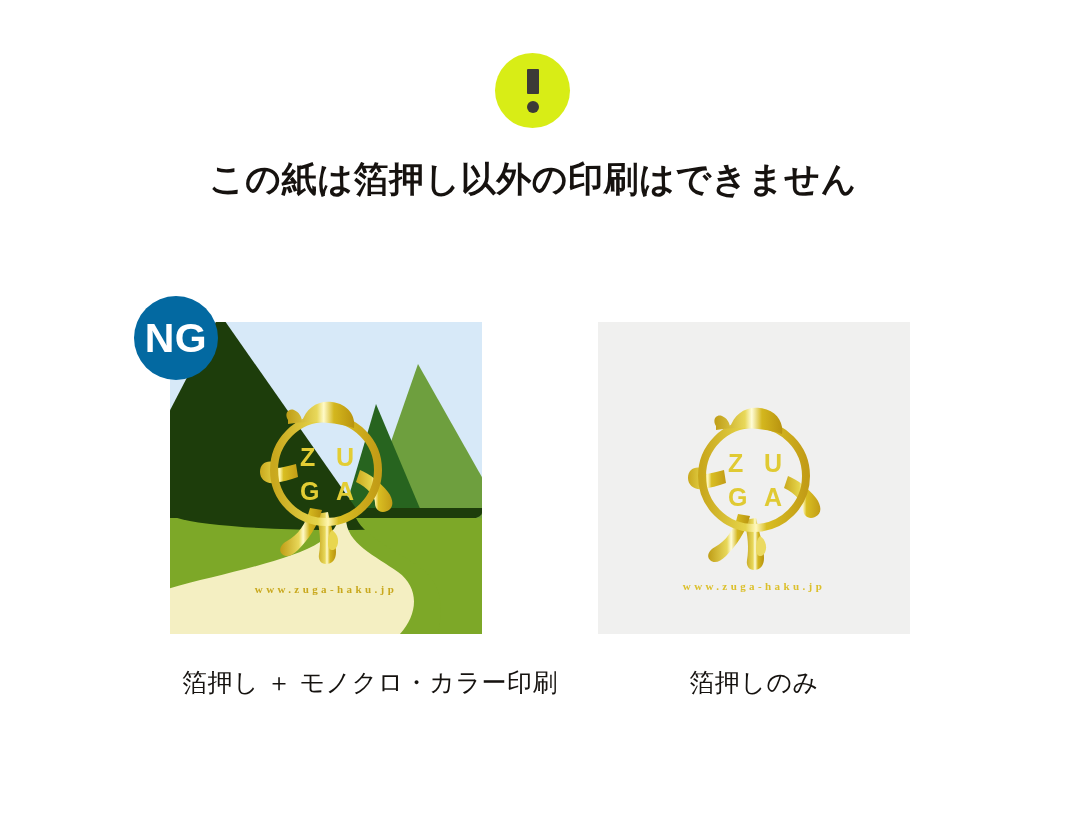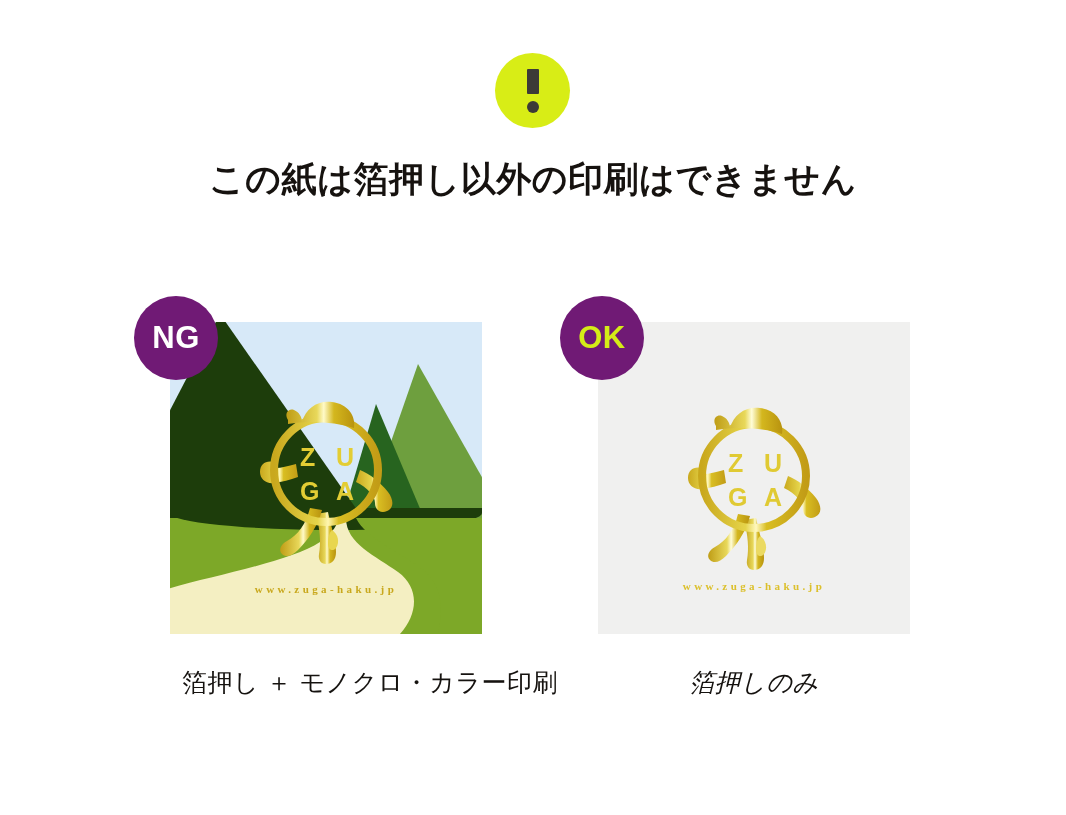--- a/index.html
+++ b/index.html
@@ -173,25 +173,25 @@
   .panel-ng .url-text { top: 261px; color: #C9A81D; }
   .panel-ok .url-text { top: 258px; color: #DCC02C; }
 
   
   .badge {
     position: absolute;
     top: 296px;
     width: 84px;
     height: 84px;
     border-radius: 50%;
-    background: #701a75;
+    background: #0369a1;
     display: flex;
     align-items: center;
     justify-content: center;
-    font-size: 31px;
+    font-size: 41px;
     font-weight: bold;
     letter-spacing: 0.5px;
     z-index: 5;
   }
   .badge-ng {
     left: 134px;
     color: #FFFFFF;
   }
   .badge-ok {
     left: 560px;
@@ -202,21 +202,21 @@
   .caption {
     position: absolute;
     top: 666px;
     font-size: 25px;
     color: #15120F;
     text-align: center;
     white-space: nowrap;
     letter-spacing: 0.5px;
   }
   .caption-ng { left: 170px; width: 312px; margin-left: 12px; }
-  .caption-ok { left: 598px; width: 312px; font-style: italic; }
+  .caption-ok { left: 598px; width: 312px; }
 </style>
 </head>
 <body>
 
 <div class="page">
 
   <div class="alert-circle">
     <div class="alert-mark">
       <div class="alert-bar"></div>
       <div class="alert-dot"></div>
@@ -315,16 +315,15 @@
 
       <text x="64" y="82" font-family="Liberation Sans, sans-serif" font-size="25" font-weight="bold" fill="#E0CA33">Z</text>
       <text x="100" y="82" font-family="Liberation Sans, sans-serif" font-size="25" font-weight="bold" fill="#E0CA33">U</text>
       <text x="64" y="116" font-family="Liberation Sans, sans-serif" font-size="25" font-weight="bold" fill="#E0CA33">G</text>
       <text x="100" y="116" font-family="Liberation Sans, sans-serif" font-size="25" font-weight="bold" fill="#E0CA33">A</text>
     </svg>
 
     <div class="url-text">www.zuga-haku.jp</div>
   </div>
 
-  <div class="badge badge-ok">OK</div>
   <div class="caption caption-ok">箔押しのみ</div>
 
 </div>
 
 </body></html>

